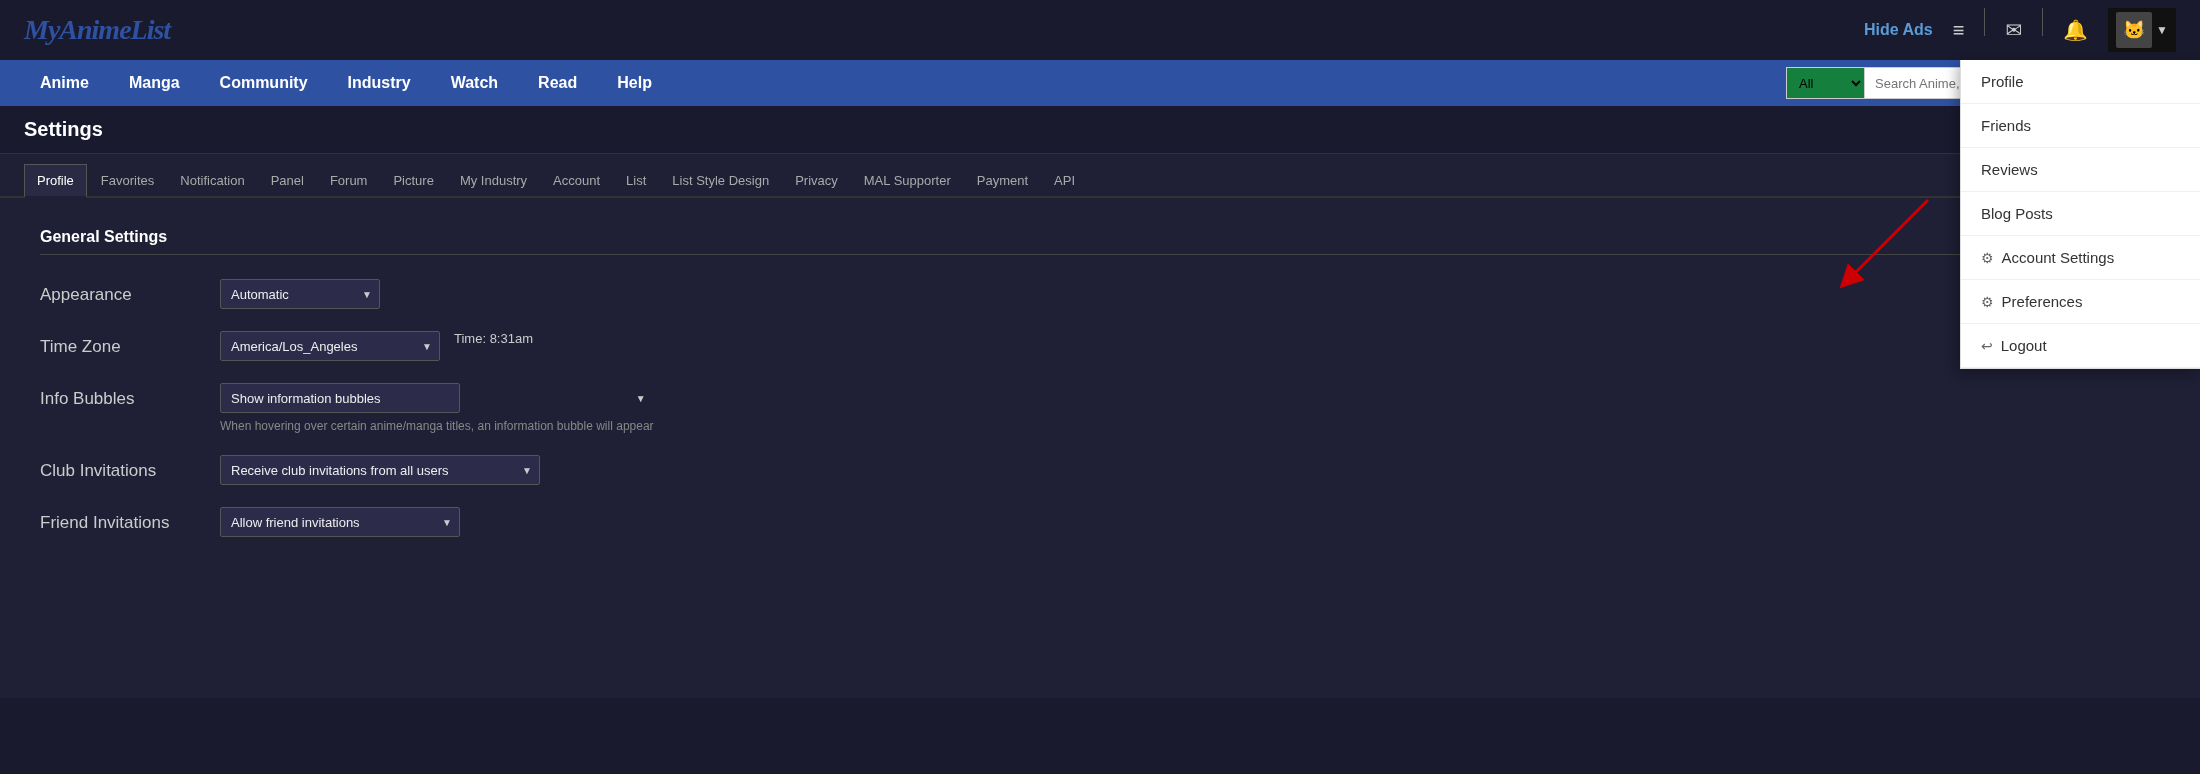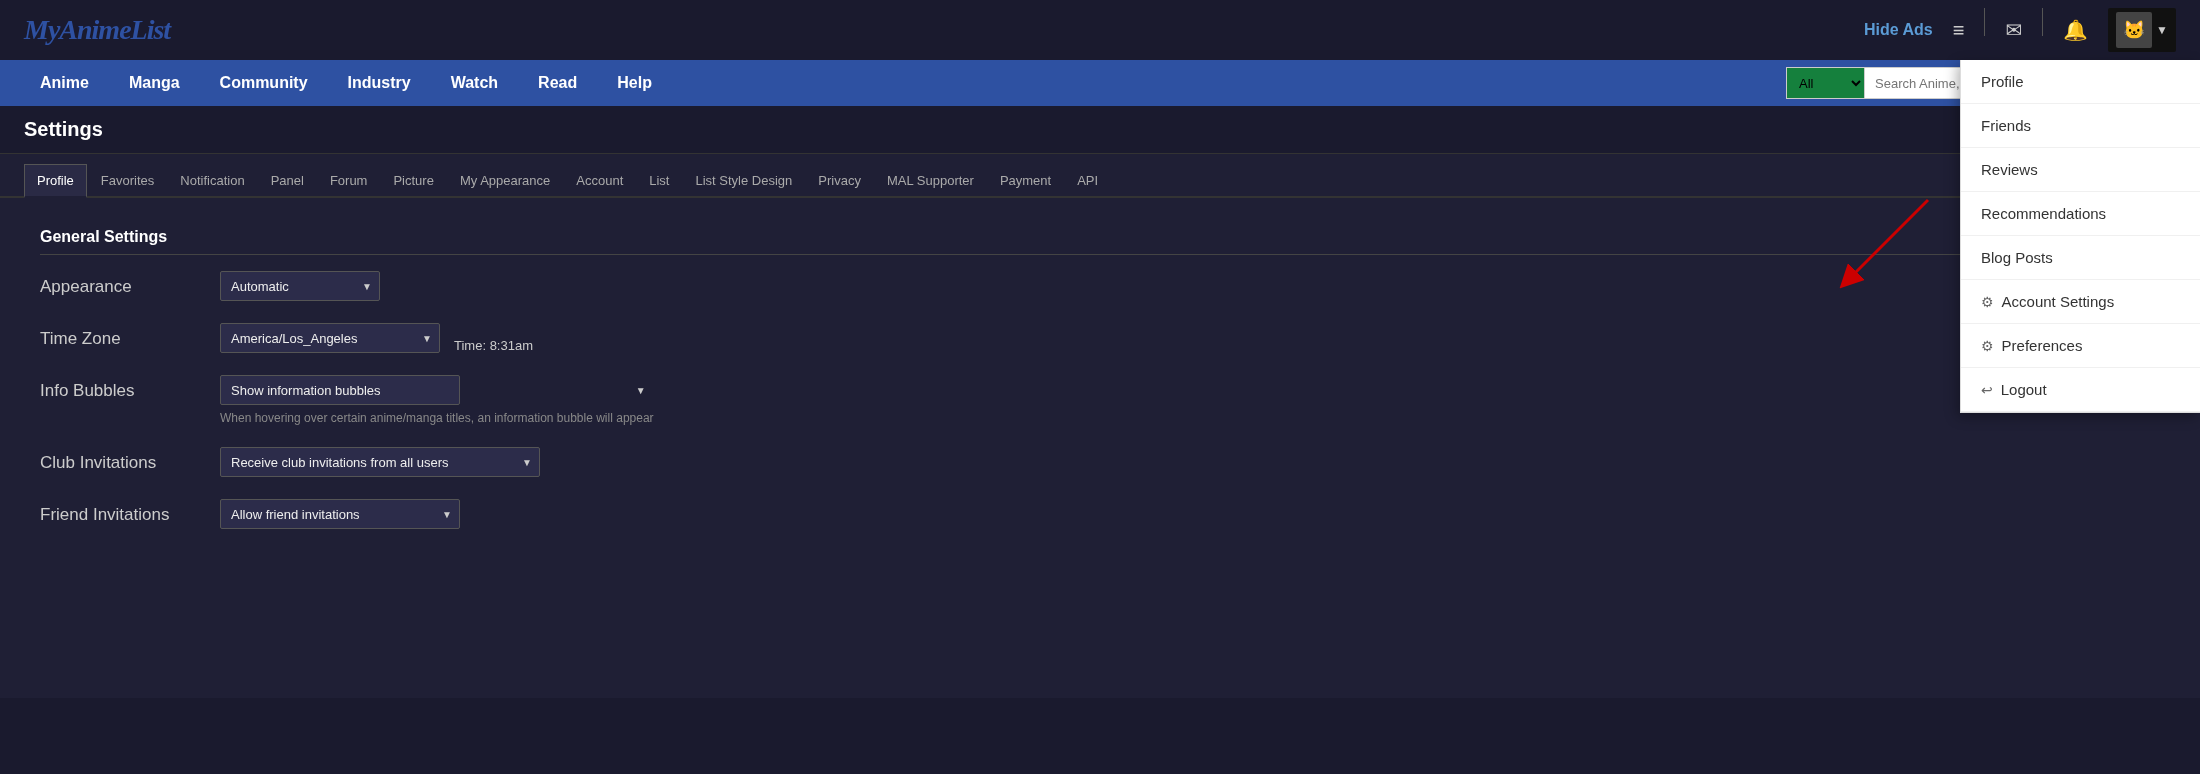--- a/index.html
+++ b/index.html
@@ -174,21 +174,21 @@
       background: #1f1f35;
       padding: 30px 40px;
       min-height: 500px;
     }
     .section-title {
       color: #fff;
       font-size: 16px;
       font-weight: bold;
       border-bottom: 1px solid #444;
       padding-bottom: 8px;
-      margin-bottom: 16px;
+      margin-bottom: 24px;
     }
     .setting-row {
       display: flex;
       align-items: flex-start;
       margin-bottom: 22px;
       gap: 20px;
     }
     .setting-label {
       color: #ccc;
       font-size: 17px;
@@ -196,21 +196,21 @@
       flex-shrink: 0;
       padding-top: 6px;
     }
     .setting-control {
       display: flex;
       flex-direction: column;
       gap: 4px;
     }
     .setting-control-row {
       display: flex;
-      align-items: flex-end;
+      align-items: flex-start;
       gap: 14px;
     }
     .setting-select {
       background: #2c2c4a;
       border: 1px solid #555;
       color: #eee;
       padding: 5px 30px 5px 10px;
       font-size: 13px;
       height: 30px;
       border-radius: 2px;
@@ -337,21 +337,21 @@
   <h1 class="settings-title">Settings</h1>
 </div>
 
 <div class="settings-tabs">
   <button class="tab-item active">Profile</button>
   <button class="tab-item">Favorites</button>
   <button class="tab-item">Notification</button>
   <button class="tab-item">Panel</button>
   <button class="tab-item">Forum</button>
   <button class="tab-item">Picture</button>
-  <button class="tab-item">My Appearance</button>
+  <button class="tab-item">My Industry</button>
   <button class="tab-item">Account</button>
   <button class="tab-item">List</button>
   <button class="tab-item">List Style Design</button>
   <button class="tab-item">Privacy</button>
   <button class="tab-item">MAL Supporter</button>
   <button class="tab-item">Payment</button>
   <button class="tab-item">API</button>
 </div>
 
 <div class="main-content">
@@ -435,23 +435,20 @@
   <a class="dropdown-item">
     <span>Profile</span>
   </a>
   <a class="dropdown-item">
     <span>Friends</span>
   </a>
   <a class="dropdown-item">
     <span>Reviews</span>
   </a>
   <a class="dropdown-item">
-    <span>Recommendations</span>
-  </a>
-  <a class="dropdown-item">
     <span>Blog Posts</span>
   </a>
   <a class="dropdown-item">
     <span class="dropdown-item-icon">⚙</span>
     <span>Account Settings</span>
   </a>
   <a class="dropdown-item">
     <span class="dropdown-item-icon">⚙</span>
     <span>Preferences</span>
   </a>

